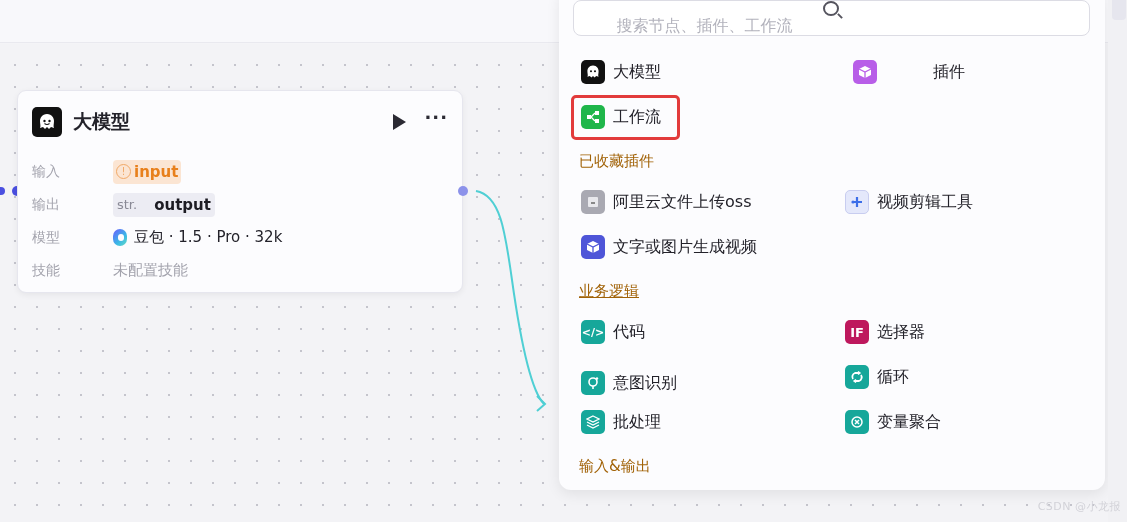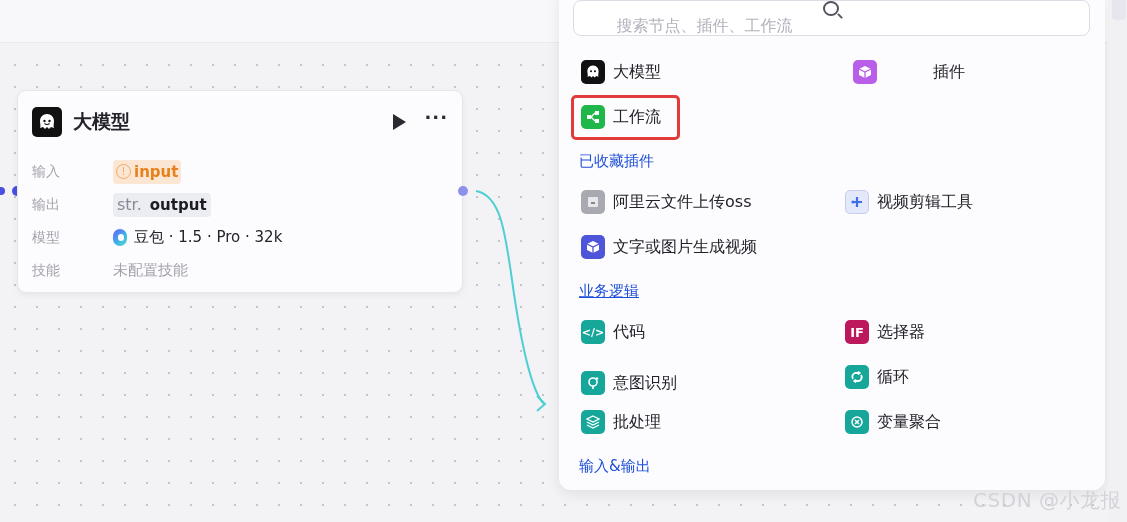--- a/index.html
+++ b/index.html
@@ -50,21 +50,21 @@
   }
   .warn-circle {
     width: 15px; height: 15px; border: 1.5px solid #f1a968; border-radius: 50%;
     color: #f1a968; font-size: 10px; display: inline-flex; align-items: center; justify-content: center;
     margin-right: 3px; font-weight: normal;
   }
   .tag-output {
     display: inline-flex; align-items: center; height: 24px; padding: 0 4px;
     background: #ececf3; border-radius: 4px; font-size: 15px; font-weight: bold; color: #1d1c23;
   }
-  .tag-output .type { color: #8a8a96; font-weight: normal; font-size: 16px; margin-right: 8px; }
+  .tag-output .type { color: #8a8a96; font-weight: normal; font-size: 13px; margin-right: 17px; }
   .model-val { display: flex; align-items: center; font-size: 15px; color: #23222a; }
   .model-logo {
     width: 14px; height: 17px; border-radius: 8px 8px 8px 8px;
     background: linear-gradient(135deg, #6b5bff 0%, #3ab8e6 60%, #66dbc2 100%);
     margin-right: 7px; position: relative;
   }
   .model-logo::after { content:""; position:absolute; left:5px; top:5px; width:6px; height:7px; border-radius:4px; background:#fcfcfe; }
   .skill-val { font-size: 15px; color: #a3a3ad; }
   .port { position: absolute; width: 10px; height: 10px; border-radius: 50%; }
   .port-in { left: 12px; top: 186px; background: #4a4fe0; }
@@ -86,32 +86,32 @@
   .search-icon::after { content:""; position:absolute; width:2px; height:6px; background:#55545e; right:-4px; bottom:-5px; transform: rotate(-45deg); }
   .search input { border: none; outline: none; font-size: 16px; color: #1d1c23; background: transparent; width: 440px; font-family: "DejaVu Sans", sans-serif; }
   .search input::placeholder { color: #b2b2bc; }
 
   .item { position: absolute; display: flex; align-items: center; height: 28px; cursor: pointer; }
   .item .ic {
     width: 24px; height: 24px; border-radius: 5px; margin-right: 8px;
     display: flex; align-items: center; justify-content: center; color: #fff; font-size: 13px; font-weight: bold;
   }
   .item .lbl { font-size: 16px; color: #23222a; }
-  .section { position: absolute; left: 20px; font-size: 15px; color: #1d4ed8; }
+  .section { position: absolute; left: 20px; font-size: 15px; color: #a16207; }
   .highlight-box {
     position: absolute; left: 12px; top: 107px; width: 109px; height: 45px;
     border: 3px solid #e23b3b; border-radius: 5px; pointer-events: none;
   }
   .scrollbar-right {
     position: absolute; left: 1108px; top: 0; width: 19px; height: 522px;
     background: #f1f1f4;
   }
   .scroll-thumb { position: absolute; left: 4px; top: 0; width: 14px; height: 20px; background: #e6e6ee; border-radius: 0 0 4px 4px; }
   .watermark {
-    position: absolute; right: 6px; bottom: 8px; font-size: 20px; color: #d2d2d8;
+    position: absolute; right: 6px; bottom: 8px; font-size: 11px; color: #d2d2d8;
     letter-spacing: 0.5px;
   }
 </style>
 </head>
 <body>
 
 <div class="topbar"></div>
 <div class="canvas"></div>
 
 <svg class="edge" viewBox="0 0 1127 522">

